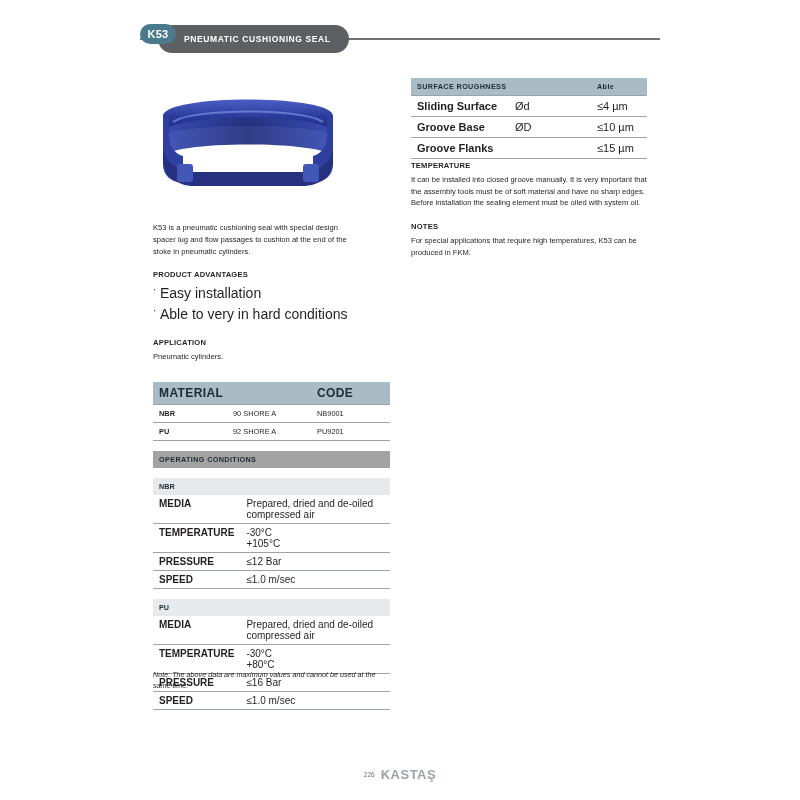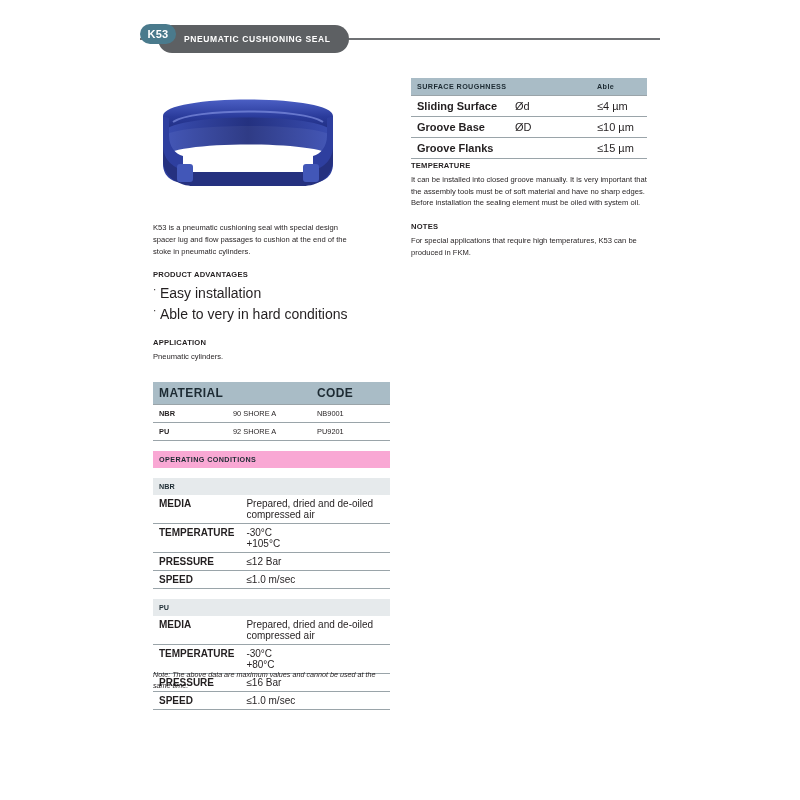--- a/index.html
+++ b/index.html
@@ -197,21 +197,21 @@
   }
 
   
   .oc-wrap {
     position: absolute;
     left: 153px;
     top: 451px;
     width: 237px;
   }
   .oc-head {
-    background: #f9a8d4;
+    background: #a3a3a3;
     color: #1d2b33;
     font-size: 7.2px;
     font-weight: bold;
     letter-spacing: 0.4px;
     padding: 4px 6px;
   }
   .oc-subhead {
     background: #e6eaec;
     color: #1d2b33;
     font-size: 7.2px;
@@ -428,14 +428,18 @@
         <tr>
           <td class="k">SPEED</td>
           <td class="v">≤1.0 m/sec</td>
         </tr>
       </tbody>
     </table>
   </div>
 
   <div class="note">Note: The above data are maximum values and cannot be used at the same time.</div>
 
+  <div class="footer">
+    <span class="pageno">226</span>
+    <span class="brand">KASTAŞ</span>
+  </div>
 
 </div>
 
 </body></html>

